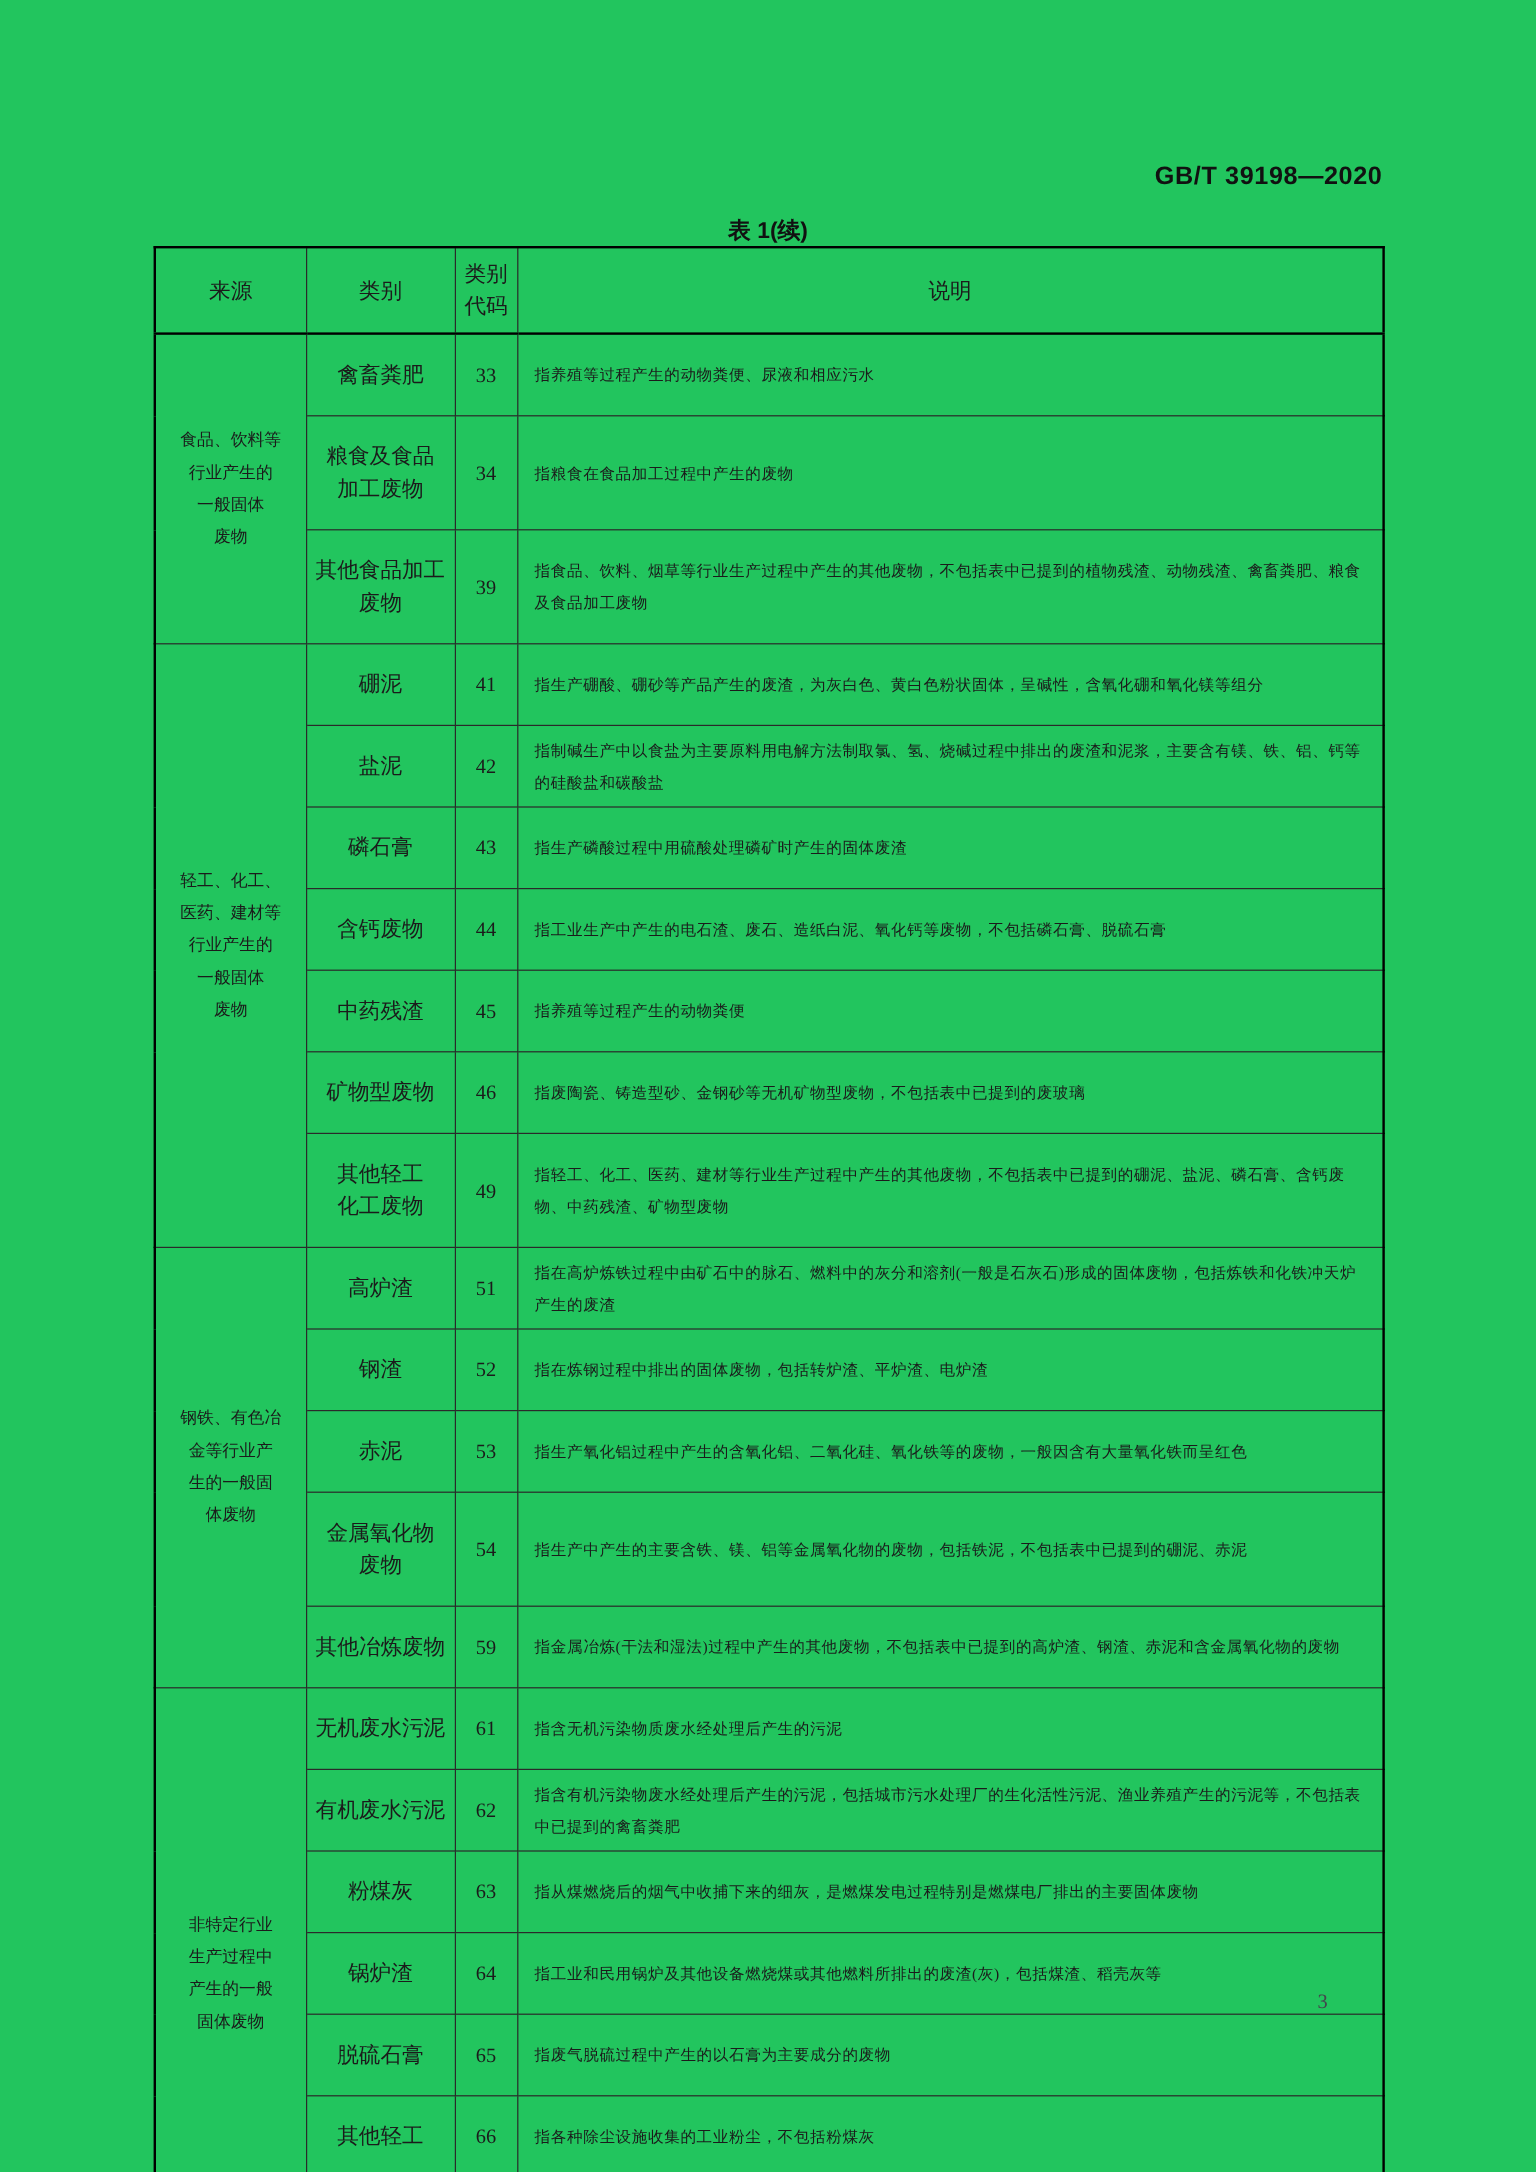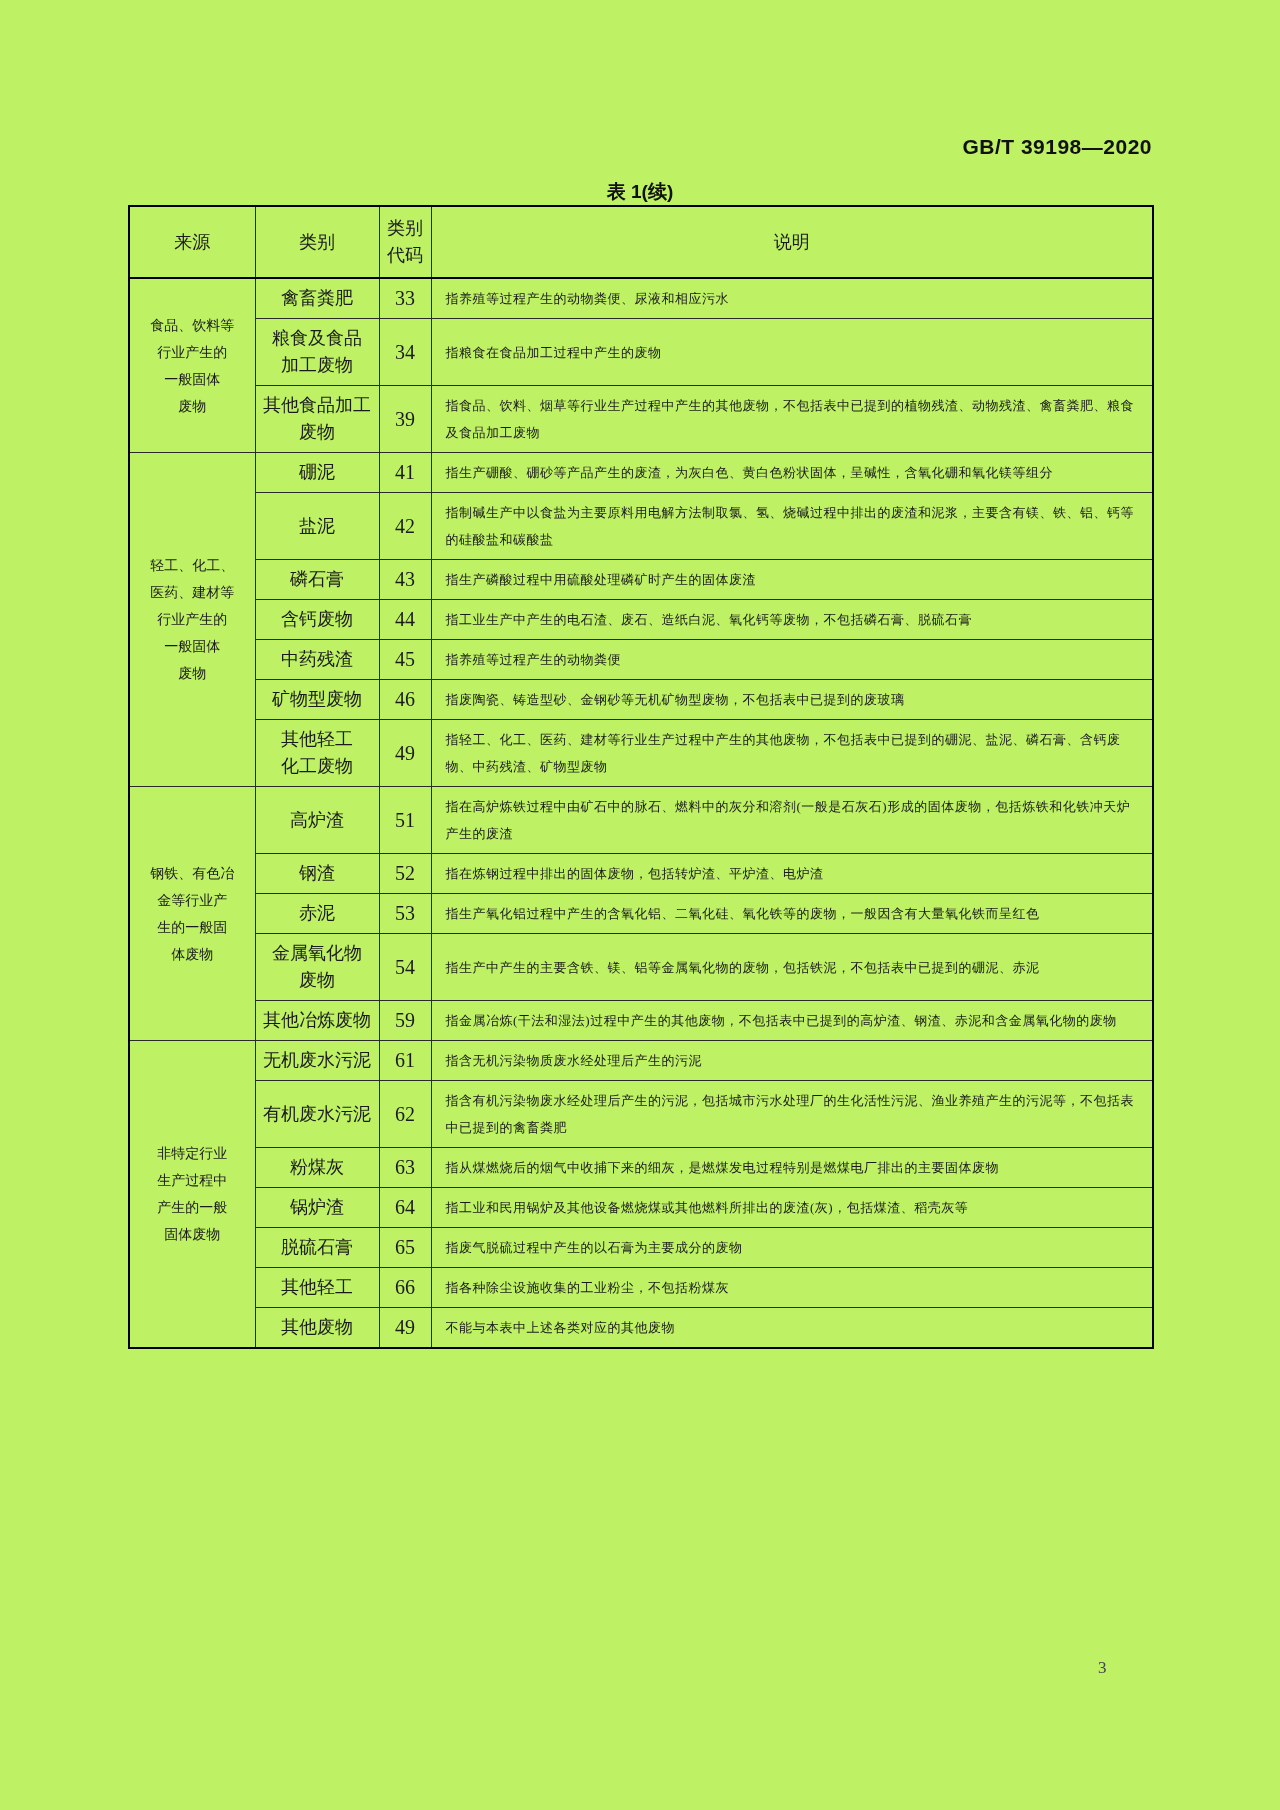--- a/index.html
+++ b/index.html
@@ -1,19 +1,19 @@
 <!DOCTYPE html>
 <html><head>
 <meta charset="utf-8">
 <style>
   html,body{margin:0;padding:0;background:#ffffff;}
   .page{
     position:relative;
     width:1280px;height:1810px;
-    background:#bef264;
+    background:#22c55e;
     font-family:"Liberation Serif","DejaVu Serif",serif;
     color:#1b1b1b;
     overflow:hidden;
   }
   .content{ margin:0 128px; }
   .doc-code{
     padding-top:135px;
     text-align:right;
     font-family:"Liberation Sans","DejaVu Sans",sans-serif;
     font-weight:bold;
@@ -54,26 +54,26 @@
   col.c-desc{width:722px;}
   td.src{
     text-align:center;
     font-size:14px;
     padding:6px 4px;
     white-space:pre-line;
   }
   td.cat{
     text-align:center;
     font-size:18px;
-    padding:6px 6px;
+    padding:20px 6px;
     white-space:pre-line;
   }
   td.code{
     text-align:center;
-    font-size:20px;
+    font-size:17px;
     padding:6px 2px;
   }
   td.desc{
     text-align:left;
     font-size:13px;
     letter-spacing:0.5px;
     padding:6px 14px;
   }
   tr.group-start td{ border-top:1.8px solid #000; }
   .page-number{

